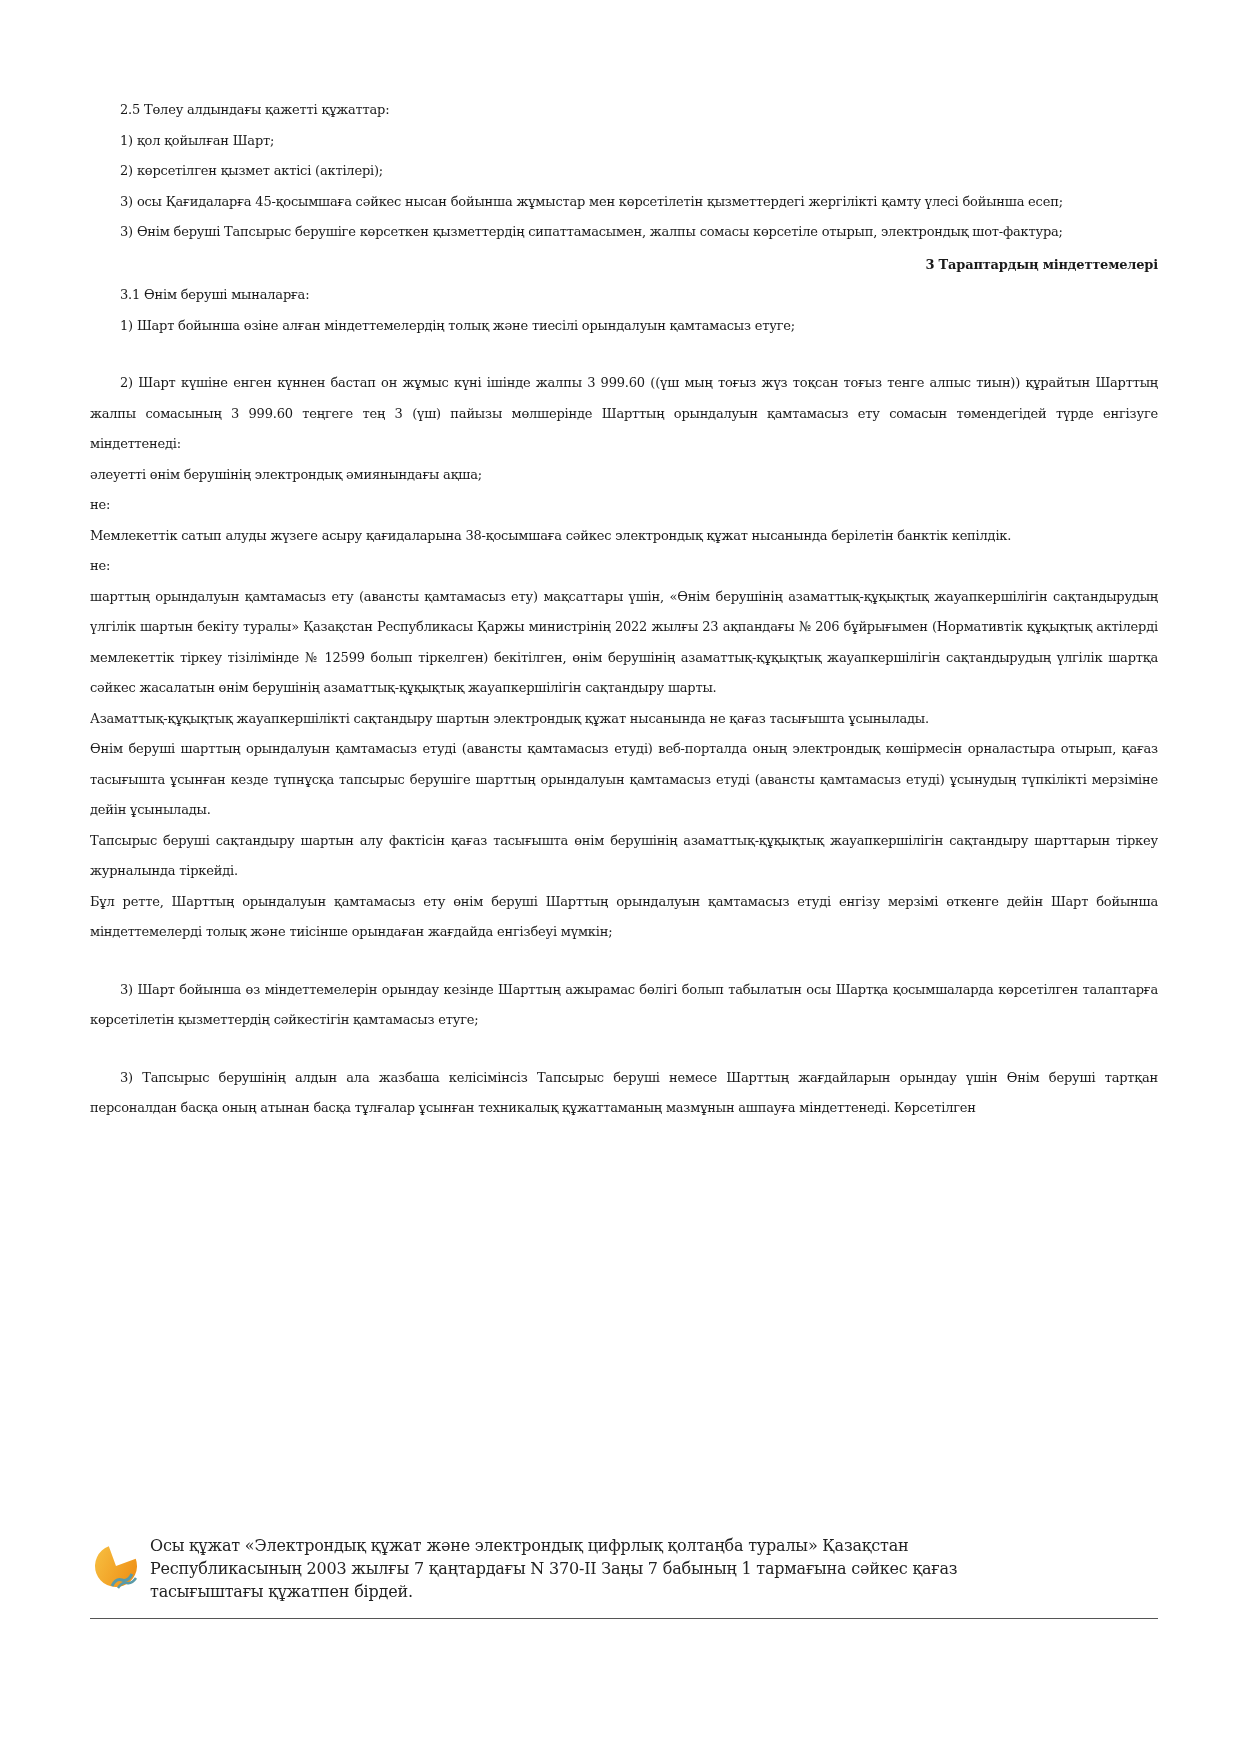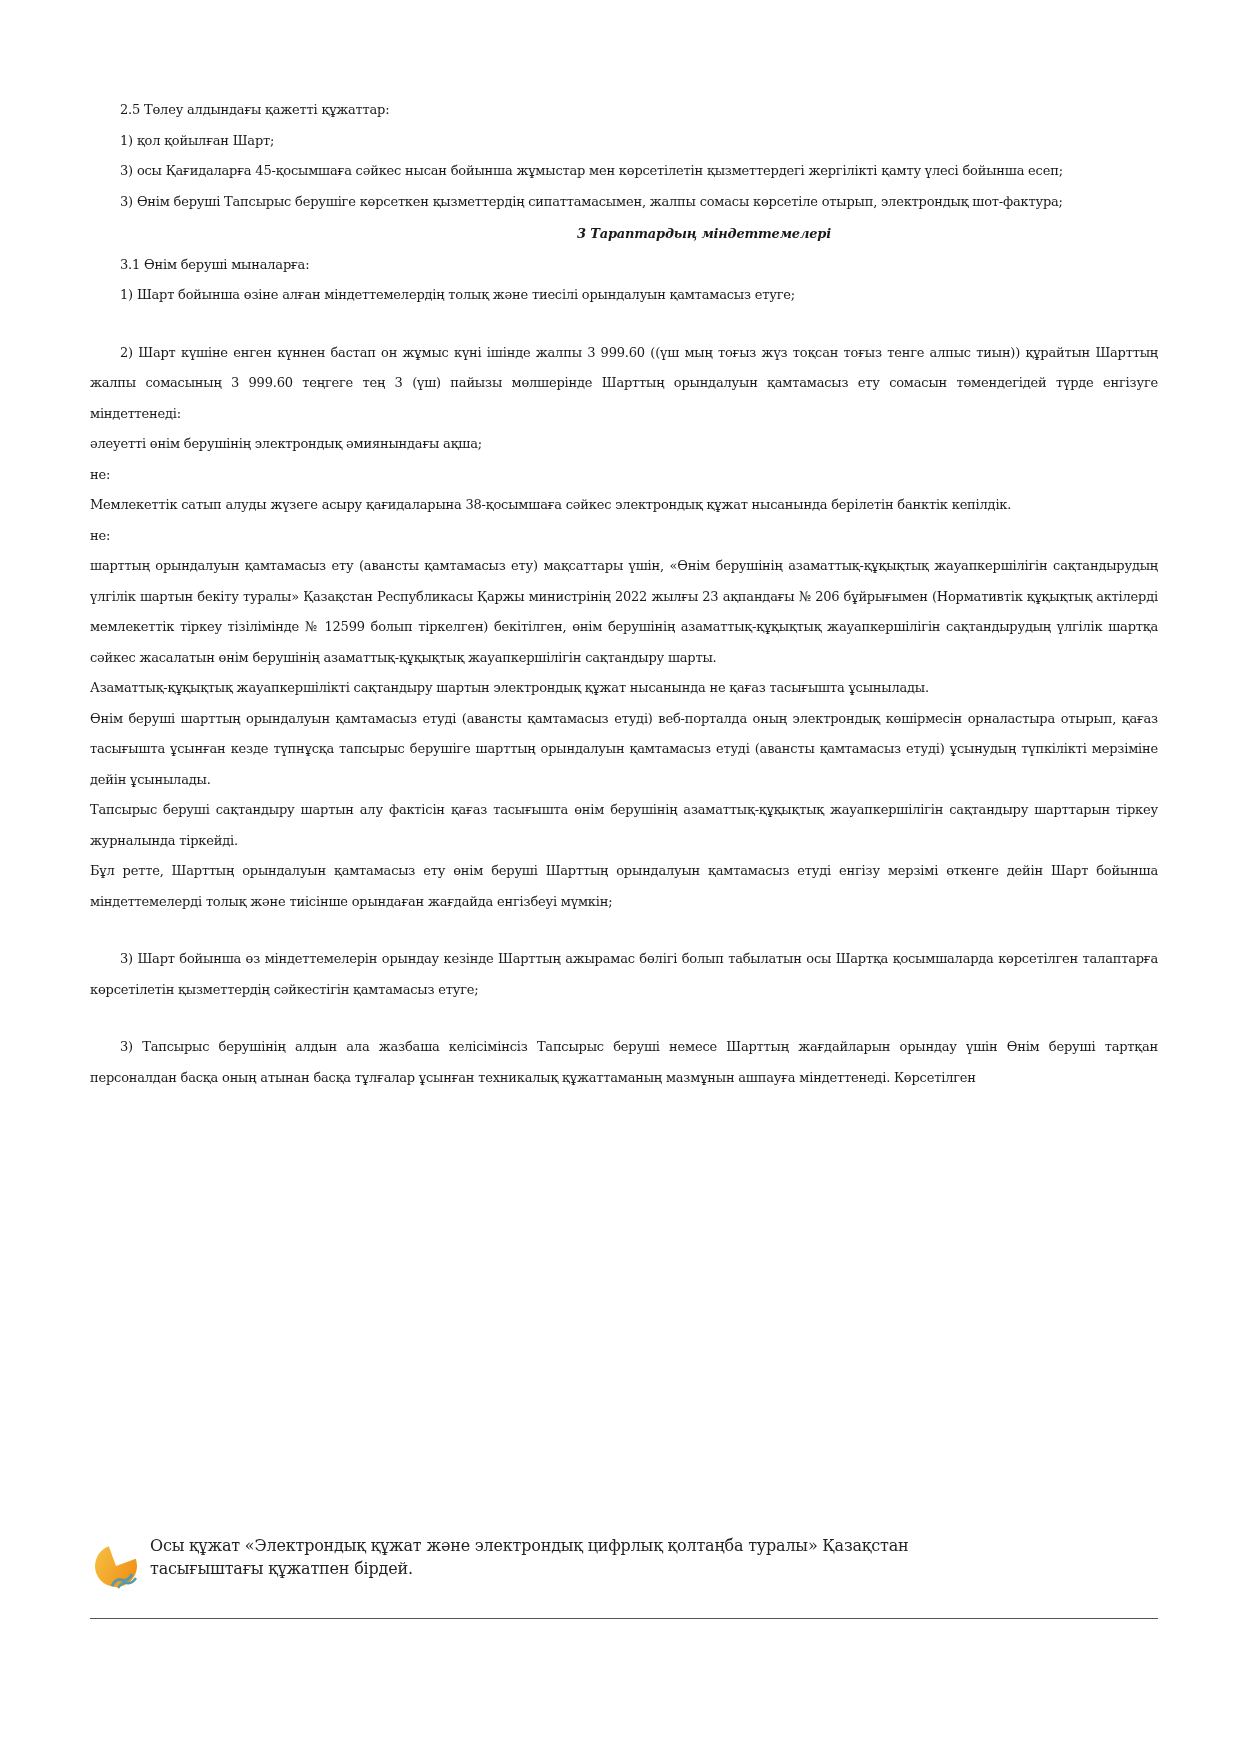--- a/index.html
+++ b/index.html
@@ -26,25 +26,24 @@
     }
     .p {
       margin: 0;
       text-align: justify;
     }
     .ind { text-indent: 30px; }
     .gap-lg { margin-top: 27px; }
     .gap-md { }
     .gap-sm { margin-top: 0; }
     .heading {
-      text-align: center;
+      text-align: right;
       font-weight: bold;
       margin: 2px 0 0 0;
       padding-left: 160px;
-      font-style: italic;
     }
     .footer-line {
       position: absolute;
       left: 90px;
       width: 1068px;
       top: 1618px;
       height: 1px;
       background: #555;
     }
     .footer {
@@ -70,20 +69,21 @@
       color: #222;
       letter-spacing: -0.2px;
     }
   </style>
 </head>
 <body>
 
 <div class="page">
   <p class="p ind">2.5 Төлеу алдындағы қажетті құжаттар:</p>
   <p class="p ind gap-md">1) қол қойылған Шарт;</p>
+  <p class="p ind gap-md">2) көрсетілген қызмет актісі (актілері);</p>
   <p class="p ind gap-md">3) осы Қағидаларға 45-қосымшаға сәйкес нысан бойынша жұмыстар мен көрсетілетін қызметтердегі жергілікті қамту үлесі бойынша есеп;</p>
   <p class="p ind gap-md">3) Өнім беруші Тапсырыс берушіге көрсеткен қызметтердің сипаттамасымен, жалпы сомасы көрсетіле отырып, электрондық шот-фактура;</p>
   <p class="heading">3 Тараптардың міндеттемелері</p>
   <p class="p ind gap-md">3.1 Өнім беруші мыналарға:</p>
   <p class="p ind gap-md">1) Шарт бойынша өзіне алған міндеттемелердің толық және тиесілі орындалуын қамтамасыз етуге;</p>
   <p class="p ind gap-lg">2) Шарт күшіне енген күннен бастап он жұмыс күні ішінде жалпы 3 999.60 ((үш мың тоғыз жүз тоқсан тоғыз тенге алпыс тиын)) құрайтын Шарттың жалпы сомасының 3 999.60 теңгеге тең 3 (үш) пайызы мөлшерінде Шарттың орындалуын қамтамасыз ету сомасын төмендегідей түрде енгізуге міндеттенеді:</p>
   <p class="p gap-sm">әлеуетті өнім берушінің электрондық әмиянындағы ақша;</p>
   <p class="p gap-sm">не:</p>
   <p class="p gap-sm">Мемлекеттік сатып алуды жүзеге асыру қағидаларына 38-қосымшаға сәйкес электрондық құжат нысанында берілетін банктік кепілдік.</p>
   <p class="p gap-sm">не:</p>
@@ -107,15 +107,16 @@
           <stop offset="1" stop-color="#ee8a10"></stop>
         </linearGradient>
       </defs>
       <path d="M24 3 A21 21 0 1 0 45 24 L24 24 Z" fill="url(#sunGrad)" transform="rotate(-20 24 24)"></path>
       <path d="M20 44 Q24 36 30 38 Q36 40 40 32" stroke="#5a9aa8" stroke-width="3" fill="none"></path>
       <path d="M26 46 Q30 40 35 41 Q40 42 44 36" stroke="#5a9aa8" stroke-width="2.5" fill="none"></path>
     </svg>
   </div>
   <div class="footer-text">
     <div>Осы құжат «Электрондық құжат және электрондық цифрлық қолтаңба туралы» Қазақстан</div>
+    <div>Республикасының 2003 жылғы 7 қаңтардағы N 370-II Заңы 7 бабының 1 тармағына сәйкес қағаз</div>
     <div>тасығыштағы құжатпен бірдей.</div>
   </div>
 </div>
 
 </body></html>

